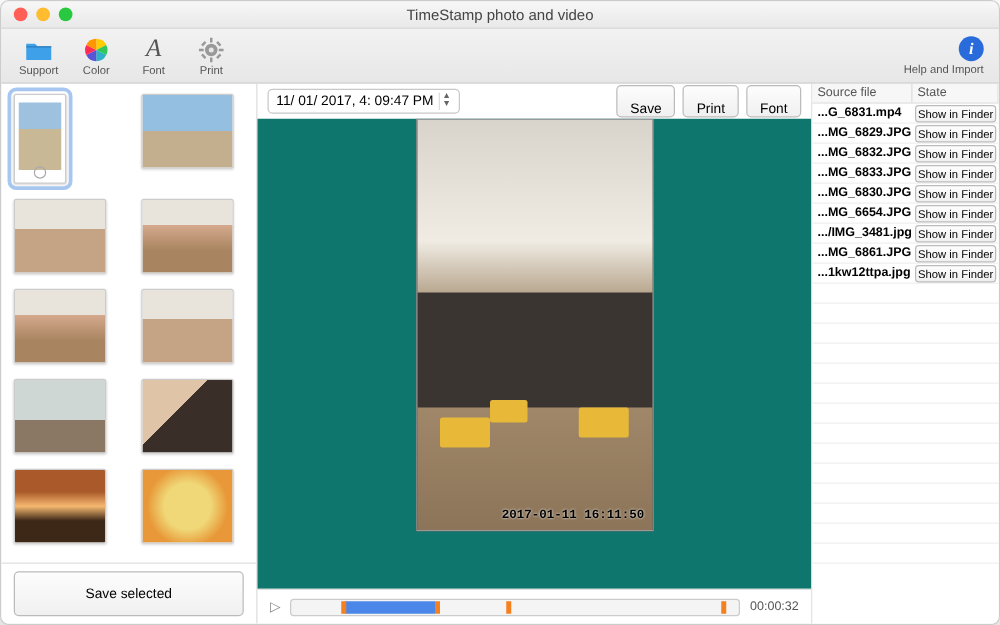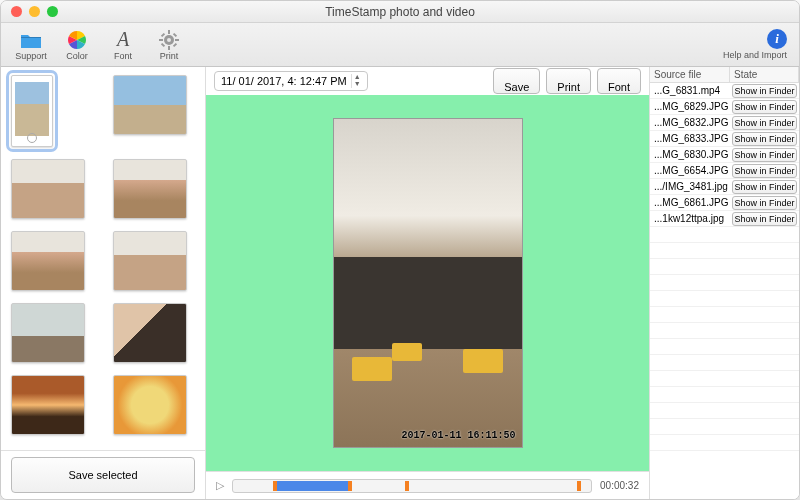--- a/index.html
+++ b/index.html
@@ -33,41 +33,41 @@
 .th-sunset { background: linear-gradient(180deg,#aa5a2a 30%,#f5b870 50%,#3d2818 70%); }
 .th-food { background: radial-gradient(circle,#f0d878 40%,#e89838 70%); }
 .leftbot { padding: 6px 10px; border-top: 1px solid #e0e0e0; }
 .mbtn { width: 100%; height: 36px; font-size: 11px; background: linear-gradient(#fdfdfd,#f0f0f0); border: 1px solid #bbb; border-radius: 4px; cursor: pointer; }
 .center { flex: 1; display: flex; flex-direction: column; }
 .ctop { height: 28px; display: flex; align-items: center; padding: 4px 8px; gap: 6px; }
 .dtfield { flex: 0 0 auto; display: flex; align-items: center; border: 1px solid #c8c8c8; border-radius: 4px; height: 20px; background: #fff; font-size: 11px; padding: 0 4px 0 6px; }
 .stepper { width: 12px; display: flex; flex-direction: column; margin-left: 4px; }
 .stepper div { height: 7px; font-size: 7px; line-height: 5px; text-align: center; color: #666; border-left: 1px solid #ddd; cursor: pointer; }
 .pillbtn { height: 20px; padding: 12px 10px; font-size: 11px; background: linear-gradient(#fdfdfd,#f0f0f0); border: 1px solid #bbb; border-radius: 4px; cursor: pointer; }
-.preview { flex: 1; background: #86efac; display: flex; align-items: center; justify-content: center; overflow: hidden; }
+.preview { flex: 1; background: #0f766e; display: flex; justify-content: center; overflow: hidden; }
 .photo { width: 190px; height: 330px; background: #3a3530; position: relative; border: 1px solid #999; }
 .photo .ceiling { position:absolute; top:0; left:0; right:0; height:42%; background: linear-gradient(180deg,#d8d4cc 0%,#f0ece4 70%,#b9a890 100%); }
 .photo .floor { position:absolute; bottom:0; left:0; right:0; height:30%; background: linear-gradient(180deg,#a0876a 0%,#8c7458 100%); }
 .photo .tables { position:absolute; bottom:20%; left:10%; right:10%; height:25%; }
 .photo .tb { position:absolute; background:#e8b838; width:40px; height:24px; border-radius:2px; }
 .photo .stamp { position:absolute; bottom:6px; right:6px; font-size:10px; font-weight:bold; color:#000; font-family:"Courier New",monospace; text-shadow:0 0 2px #fff; }
 .cbot { height: 28px; display: flex; align-items: center; padding: 0 10px; gap: 8px; border-top: 1px solid #e0e0e0; }
 .playic { font-size: 11px; color: #888; cursor: pointer; }
 .track { flex: 1; height: 14px; border: 1px solid #ccc; border-radius: 3px; background: #f4f4f4; position: relative; overflow: hidden; }
 .seg { position:absolute; top:1px; bottom:1px; }
 .seg.blue { background:#4a87e8; }
 .seg.or { background:#f58020; width:4px; }
 .time { font-size: 10px; color: #555; }
 .right { width: 150px; border-left: 1px solid #ddd; display: flex; flex-direction: column; font-size: 10px; }
 .rhead { display: flex; background: #f7f7f7; border-bottom: 1px solid #ddd; }
 .rhead div { padding: 2px 4px; border-right: 1px solid #ddd; color: #555; }
 .rhead .c1 { width: 80px; } .rhead .c2 { flex: 1; }
 .rrows { flex: 1; overflow: hidden; background:#fff; }
 .rrow { display: flex; align-items: center; height: 16px; border-bottom: 1px solid #f0f0f0; }
-.rrow .fn { width: 80px; padding: 0 4px; white-space: nowrap; overflow: hidden; text-overflow: clip; }
+.rrow .fn { width: 80px; padding: 0 4px; white-space: nowrap; overflow: hidden; text-overflow: clip; font-weight: bold; }
 .rrow .fb { flex:1; padding:0 2px; }
 .minib { width:100%; height:14px; font-size:9px; padding:0; background: linear-gradient(#fdfdfd,#efefef); border:1px solid #bbb; border-radius:3px; cursor:pointer; }
 .rrow.empty { border-bottom: 1px solid #f0f0f0; }
 .rbot { padding: 6px; border-top: 1px solid #e0e0e0; }
 svg { display: block; }
 </style>
 </head>
 <body>
 
 <div class="window">
@@ -153,21 +153,21 @@
         <div class="thumb th-food"></div>
       </div>
       <div class="leftbot">
         <button class="mbtn">Save selected</button>
       </div>
     </div>
 
     <div class="center">
       <div class="ctop">
         <div class="dtfield">
-          <span>11/ 01/ 2017,   4: 12:47 PM</span>
+          <span>11/ 01/ 2017,   4: 09:47 PM</span>
           <div class="stepper">
             <div>▲</div>
             <div>▼</div>
           </div>
         </div>
         <div class="spacer"></div>
         <button class="pillbtn">Save</button>
         <button class="pillbtn">Print</button>
         <button class="pillbtn">Font</button>
       </div>

